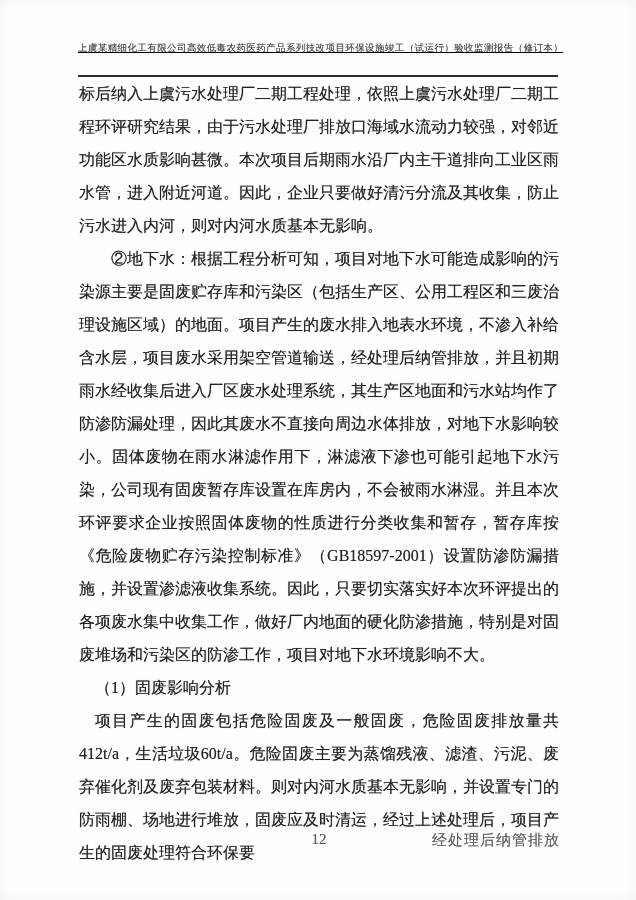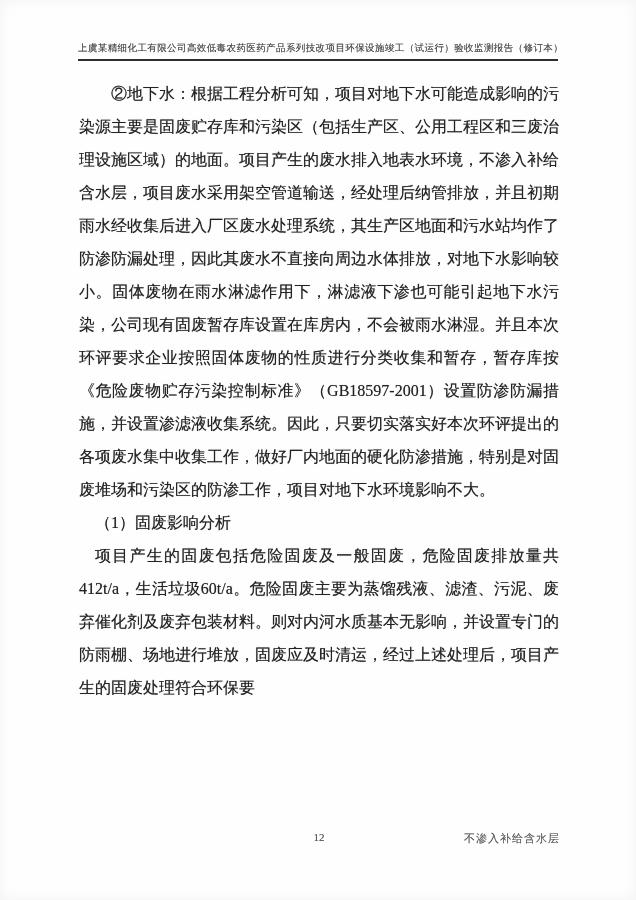--- a/index.html
+++ b/index.html
@@ -16,23 +16,24 @@
     box-shadow: inset 0 0 14px rgba(0,0,0,0.05);
     overflow: hidden;
     font-family: "Liberation Serif", "DejaVu Serif", serif;
   }
   
   .header {
     position: absolute;
     left: 78px;
     right: 78px;
     top: 42px;
-    padding-bottom: 4px;
+    padding-bottom: 20px;
     border-bottom: 2px solid #2e2e2e;
     text-align: center;
+    text-decoration: underline;
   }
   .header-title {
     font-size: 9.5px;
     color: #4a4a4a;
     letter-spacing: 0.4px;
     white-space: nowrap;
     text-shadow: 0 0 0.6px rgba(0,0,0,0.45);
   }
   
   .body-text {
@@ -53,21 +54,21 @@
   }
   .indent2 { text-indent: 2em; }
   .indent1 { text-indent: 1em; }
   
   .footer {
     position: absolute;
     left: 78px;
     right: 76px;
     top: 831px;
     height: 16px;
-    font-size: 11px;
+    font-size: 15px;
     color: #555555;
   }
   .page-number {
     position: absolute;
     left: 50%;
     transform: translateX(-50%);
     text-shadow: 0 0 0.5px rgba(0,0,0,0.4);
   }
   .footer-agency {
     position: absolute;
@@ -80,23 +81,24 @@
 </head>
 <body>
 
 <div class="page">
 
   <div class="header">
     <div class="header-title">上虞某精细化工有限公司高效低毒农药医药产品系列技改项目环保设施竣工（试运行）验收监测报告（修订本）</div>
   </div>
 
   <div class="body-text">
+    <p>标后纳入上虞污水处理厂二期工程处理，依照上虞污水处理厂二期工程环评研究结果，由于污水处理厂排放口海域水流动力较强，对邻近功能区水质影响甚微。本次项目后期雨水沿厂内主干道排向工业区雨水管，进入附近河道。因此，企业只要做好清污分流及其收集，防止污水进入内河，则对内河水质基本无影响。</p>
     <p class="indent2">②地下水：根据工程分析可知，项目对地下水可能造成影响的污染源主要是固废贮存库和污染区（包括生产区、公用工程区和三废治理设施区域）的地面。项目产生的废水排入地表水环境，不渗入补给含水层，项目废水采用架空管道输送，经处理后纳管排放，并且初期雨水经收集后进入厂区废水处理系统，其生产区地面和污水站均作了防渗防漏处理，因此其废水不直接向周边水体排放，对地下水影响较小。固体废物在雨水淋滤作用下，淋滤液下渗也可能引起地下水污染，公司现有固废暂存库设置在库房内，不会被雨水淋湿。并且本次环评要求企业按照固体废物的性质进行分类收集和暂存，暂存库按《危险废物贮存污染控制标准》（GB18597-2001）设置防渗防漏措施，并设置渗滤液收集系统。因此，只要切实落实好本次环评提出的各项废水集中收集工作，做好厂内地面的硬化防渗措施，特别是对固废堆场和污染区的防渗工作，项目对地下水环境影响不大。</p>
     <p class="indent1">（1）固废影响分析</p>
     <p class="indent1">项目产生的固废包括危险固废及一般固废，危险固废排放量共412t/a，生活垃圾60t/a。危险固废主要为蒸馏残液、滤渣、污泥、废弃催化剂及废弃包装材料。则对内河水质基本无影响，并设置专门的防雨棚、场地进行堆放，固废应及时清运，经过上述处理后，项目产生的固废处理符合环保要</p>
   </div>
 
   <div class="footer">
     <span class="page-number">12</span>
-    <span class="footer-agency">不渗入补给含水层</span>
+    <span class="footer-agency">经处理后纳管排放</span>
   </div>
 
 </div>
 
 </body></html>

